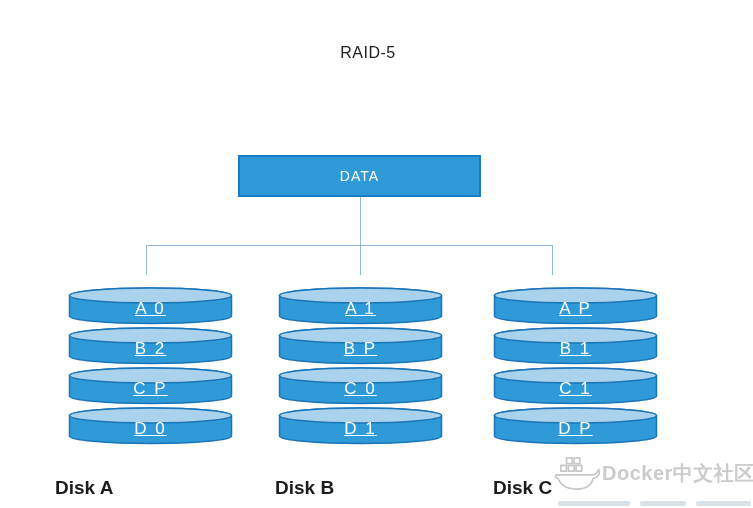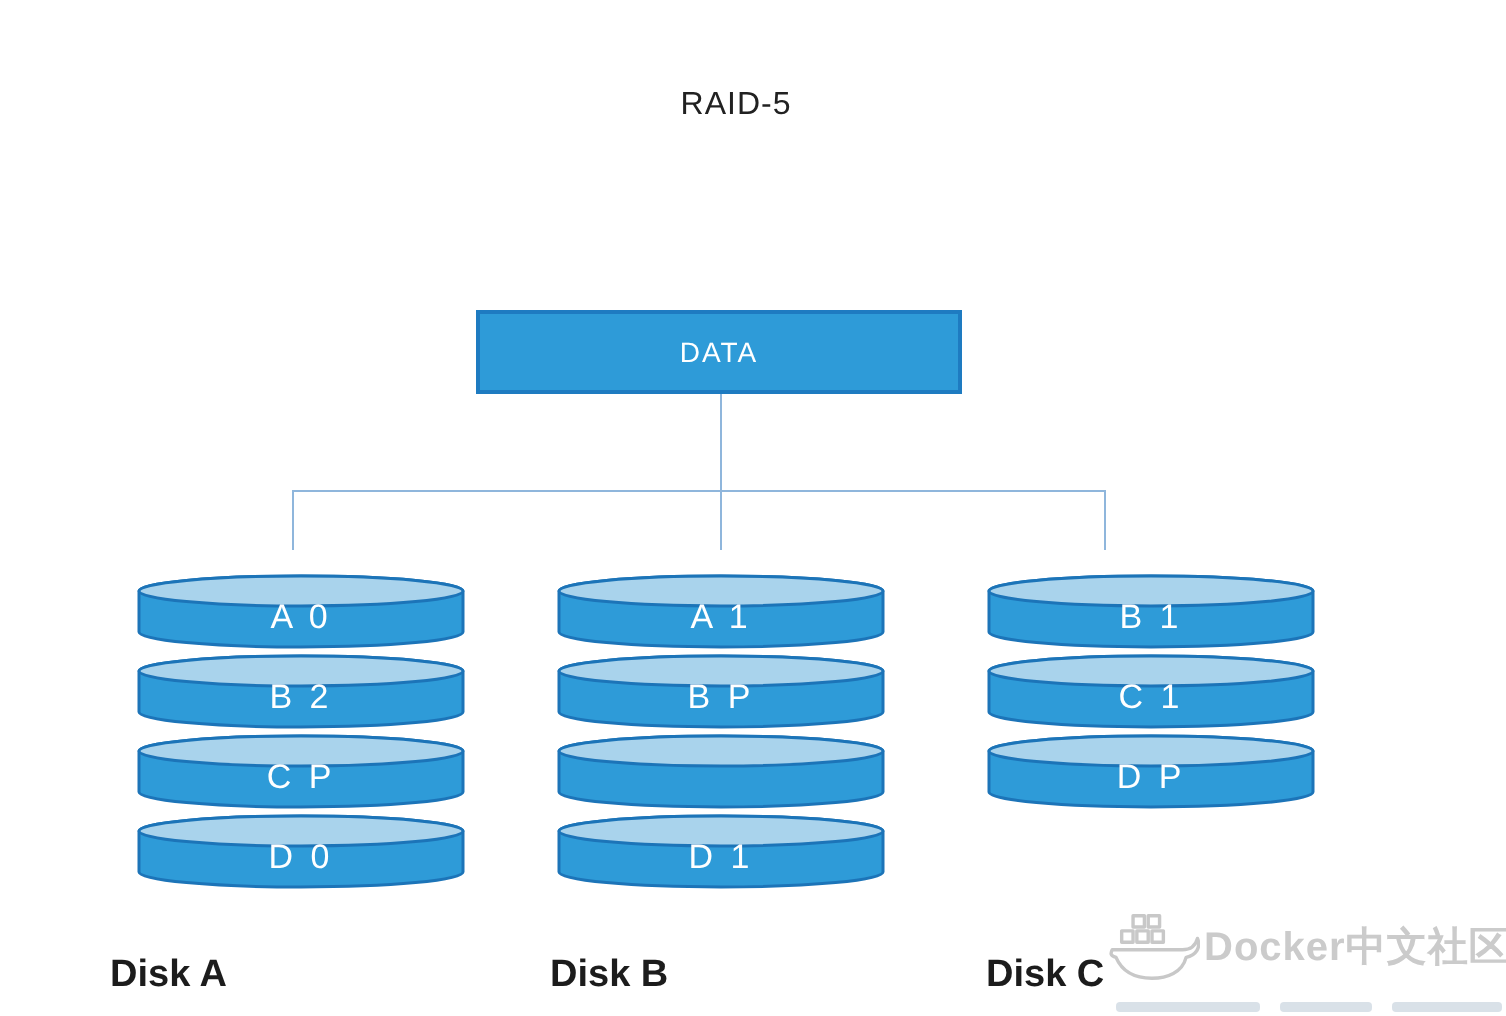--- a/index.html
+++ b/index.html
@@ -65,20 +65,21 @@
   .cyl svg { display: block; }
   .cyl .shape { stroke: #1C74B8; stroke-width: 1.5; }
   .cyl-label {
     position: absolute;
     left: 0; top: 12px;
     width: 100%;
     text-align: center;
     color: #ffffff;
     font-size: 17px;
     letter-spacing: 2px;
+    text-decoration: underline;
   }
 
   
   .disk-caption {
     position: absolute;
     top: 477px;
     width: 165px;
     text-align: left;
     font-size: 19px;
     font-weight: bold;
@@ -187,31 +188,39 @@
         <path class="shape" d="M1.5 8.5 V29 A81 7.5 0 0 0 163.5 29 V8.5 A81 7.5 0 0 0 1.5 8.5 Z" fill="#2E9BD8"></path>
         <ellipse class="shape" cx="82.5" cy="8.5" rx="81" ry="7.5" fill="#A9D3EC"></ellipse>
       </svg>
       <span class="cyl-label">B P</span>
     </div>
     <div class="cyl">
       <svg width="165" height="38" viewBox="0 0 165 38">
         <path class="shape" d="M1.5 8.5 V29 A81 7.5 0 0 0 163.5 29 V8.5 A81 7.5 0 0 0 1.5 8.5 Z" fill="#2E9BD8"></path>
         <ellipse class="shape" cx="82.5" cy="8.5" rx="81" ry="7.5" fill="#A9D3EC"></ellipse>
       </svg>
+      <span class="cyl-label">C 0</span>
     </div>
     <div class="cyl">
       <svg width="165" height="38" viewBox="0 0 165 38">
         <path class="shape" d="M1.5 8.5 V29 A81 7.5 0 0 0 163.5 29 V8.5 A81 7.5 0 0 0 1.5 8.5 Z" fill="#2E9BD8"></path>
         <ellipse class="shape" cx="82.5" cy="8.5" rx="81" ry="7.5" fill="#A9D3EC"></ellipse>
       </svg>
       <span class="cyl-label">D 1</span>
     </div>
   </div>
 
   <div class="stack stack-c">
+    <div class="cyl">
+      <svg width="165" height="38" viewBox="0 0 165 38">
+        <path class="shape" d="M1.5 8.5 V29 A81 7.5 0 0 0 163.5 29 V8.5 A81 7.5 0 0 0 1.5 8.5 Z" fill="#2E9BD8"></path>
+        <ellipse class="shape" cx="82.5" cy="8.5" rx="81" ry="7.5" fill="#A9D3EC"></ellipse>
+      </svg>
+      <span class="cyl-label">A P</span>
+    </div>
     <div class="cyl">
       <svg width="165" height="38" viewBox="0 0 165 38">
         <path class="shape" d="M1.5 8.5 V29 A81 7.5 0 0 0 163.5 29 V8.5 A81 7.5 0 0 0 1.5 8.5 Z" fill="#2E9BD8"></path>
         <ellipse class="shape" cx="82.5" cy="8.5" rx="81" ry="7.5" fill="#A9D3EC"></ellipse>
       </svg>
       <span class="cyl-label">B 1</span>
     </div>
     <div class="cyl">
       <svg width="165" height="38" viewBox="0 0 165 38">
         <path class="shape" d="M1.5 8.5 V29 A81 7.5 0 0 0 163.5 29 V8.5 A81 7.5 0 0 0 1.5 8.5 Z" fill="#2E9BD8"></path>

